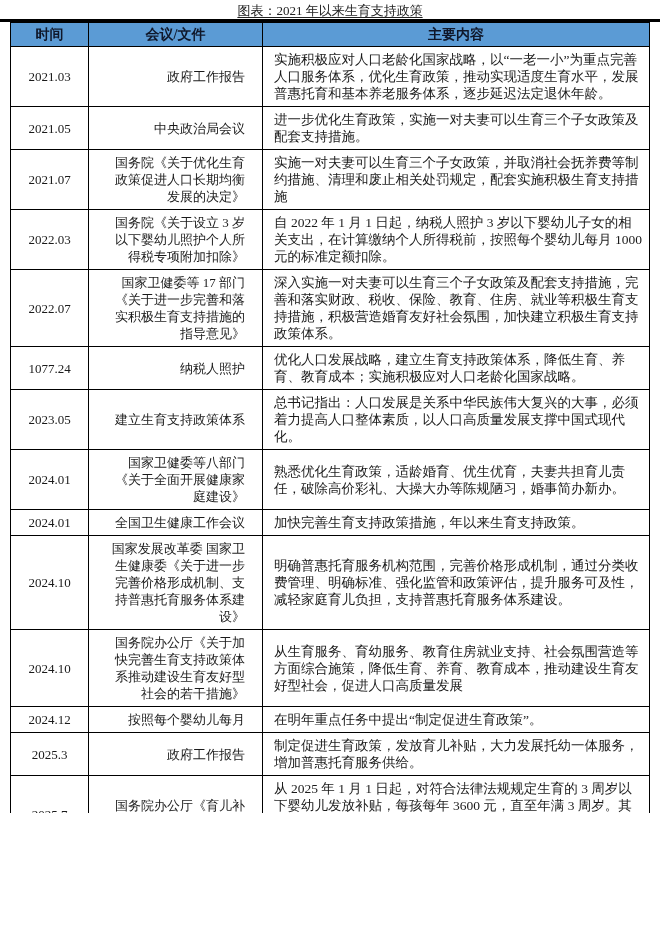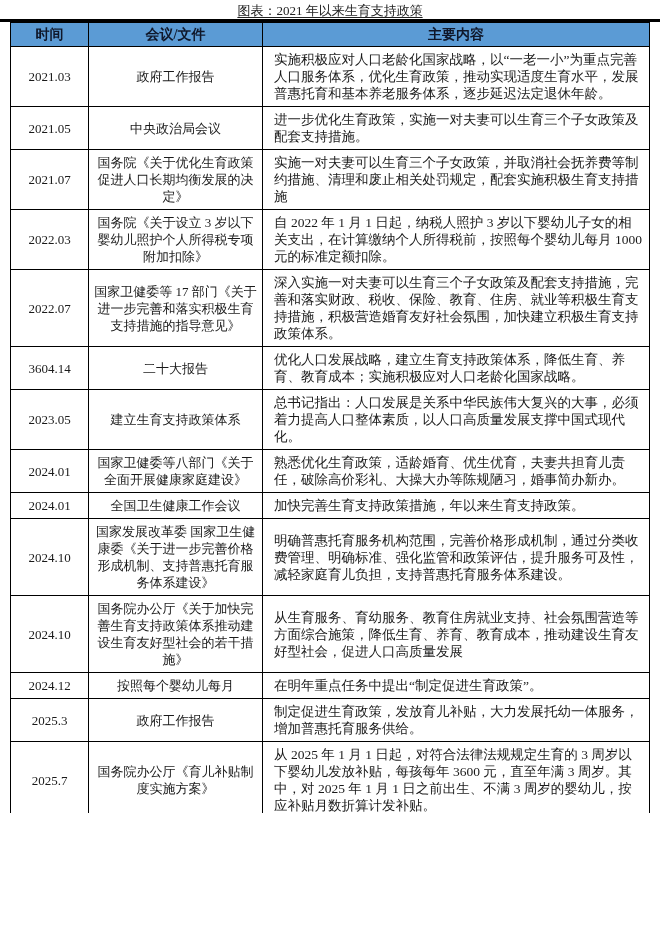--- a/index.html
+++ b/index.html
@@ -40,21 +40,21 @@
   }
   td {
     border: 1px solid #000;
     font-size: 13.5px;
     line-height: 17px;
     padding: 4px 7px;
     vertical-align: middle;
     color: #1a1a1a;
   }
   td.time { text-align: center; padding: 4px 1px; font-size: 13px; }
-  td.doc  { text-align: center; padding: 4px 5px; font-size: 13px; }
+  td.doc  { text-align: right; padding: 4px 17px; font-size: 13px; }
   td.content { text-align: left; padding-left: 11px; }
   .source {
     font-style: italic;
     font-size: 14px;
     line-height: 16px;
     padding: 4px 0 0 10px;
     color: #222;
   }
 </style>
 </head>
@@ -101,22 +101,22 @@
           <td class="time">2022.03</td>
           <td class="doc">国务院《关于设立 3 岁以下婴幼儿照护个人所得税专项附加扣除》</td>
           <td class="content">自 2022 年 1 月 1 日起，纳税人照护 3 岁以下婴幼儿子女的相关支出，在计算缴纳个人所得税前，按照每个婴幼儿每月 1000 元的标准定额扣除。</td>
         </tr>
         <tr>
           <td class="time">2022.07</td>
           <td class="doc">国家卫健委等 17 部门《关于进一步完善和落实积极生育支持措施的指导意见》</td>
           <td class="content">深入实施一对夫妻可以生育三个子女政策及配套支持措施，完善和落实财政、税收、保险、教育、住房、就业等积极生育支持措施，积极营造婚育友好社会氛围，加快建立积极生育支持政策体系。</td>
         </tr>
         <tr>
-          <td class="time">3604.14</td>
-          <td class="doc">二十大报告</td>
+          <td class="time">1077.24</td>
+          <td class="doc">纳税人照护</td>
           <td class="content">优化人口发展战略，建立生育支持政策体系，降低生育、养育、教育成本；实施积极应对人口老龄化国家战略。</td>
         </tr>
         <tr>
           <td class="time">2023.05</td>
           <td class="doc">建立生育支持政策体系</td>
           <td class="content">总书记指出：人口发展是关系中华民族伟大复兴的大事，必须着力提高人口整体素质，以人口高质量发展支撑中国式现代化。</td>
         </tr>
         <tr>
           <td class="time">2024.01</td>
           <td class="doc">国家卫健委等八部门《关于全面开展健康家庭建设》</td>

